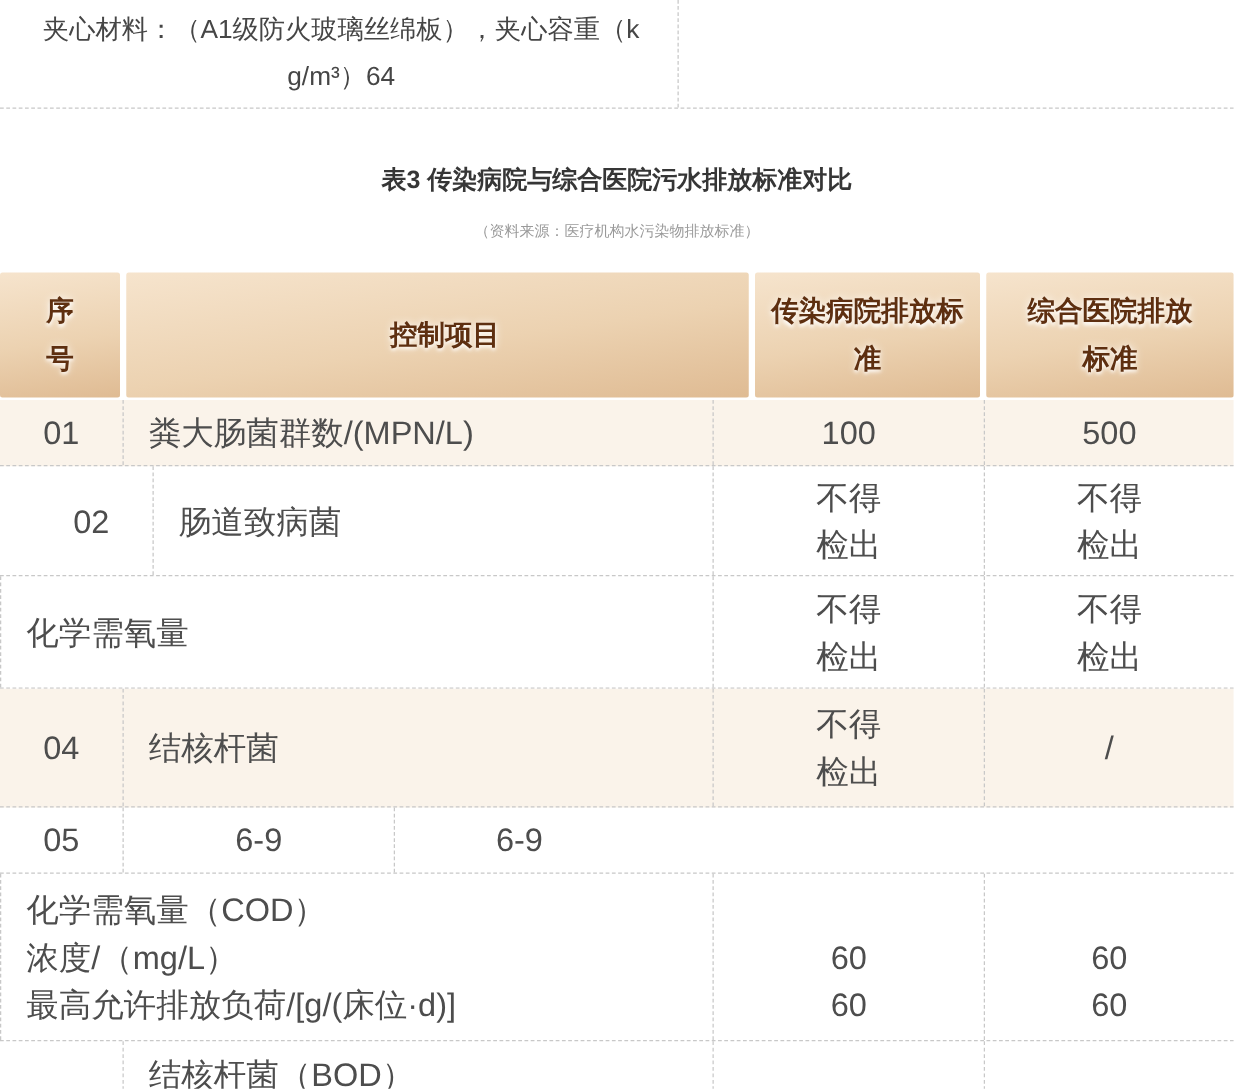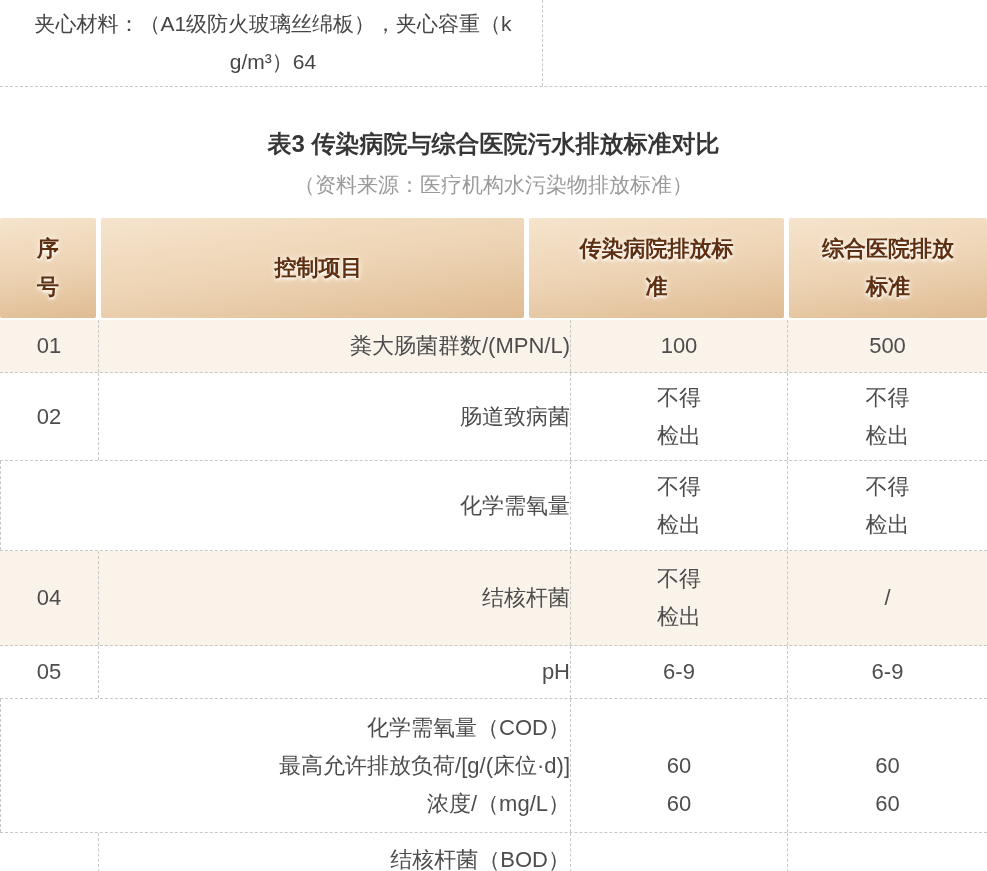--- a/index.html
+++ b/index.html
@@ -22,43 +22,43 @@
   .ln{min-height:38px;line-height:38px;white-space:pre-wrap;}
 
   
   .top-section{display:flex;height:87px;border-bottom:1px dashed var(--dash);}
   .top-cell{font-size:21px;color:#464646;}
   .top-cell.left{width:543px;border-right:1px dashed var(--dash);padding:5px 14px 0 18px;word-break:break-all;text-align:center;}
   .top-cell.right{flex:1;display:flex;align-items:center;padding-left:17px;}
 
   
   .title-block{text-align:center;}
-  .table-title{margin-top:40px;font-size:24px;line-height:34px;font-weight:bold;color:var(--title);}
-  .table-source{margin-top:10px;font-size:21px;line-height:28px;color:var(--muted);}
+  .table-title{margin-top:40px;font-size:20px;line-height:34px;font-weight:bold;color:var(--title);}
+  .table-source{margin-top:10px;font-size:12px;line-height:28px;color:var(--muted);}
 
   
   .data-table{margin-top:19px;}
   .thead{display:flex;height:100px;gap:5px;margin-bottom:2px;}
   .th{
     display:flex;flex-direction:column;align-items:center;justify-content:center;
     font-size:22px;font-weight:bold;color:var(--header-text);
     background:linear-gradient(172deg,var(--hg-top) 0%,var(--hg-mid) 55%,var(--hg-bot) 100%);
     text-shadow:0 2px 3px rgba(255,255,255,.95),0 0 7px rgba(255,255,255,.9);
     border-radius:2px;
   }
   .th-no{width:96px;}
   .th-item{flex:1;padding-left:12px;}
-  .th-infectious{width:255px;}
+  .th-infectious{width:180px;}
   .th-general{width:198px;}
 
   .tr{display:flex;border-bottom:1px dashed var(--dash);}
   .tr.shaded{background:var(--shade);}
-  .td{display:flex;flex-direction:column;justify-content:center;font-size:22px;color:var(--body-text);}
+  .td{display:flex;flex-direction:column;justify-content:center;font-size:26px;color:var(--body-text);}
   .td.no{width:98px;align-items:center;}
-  .td.item{flex:1;border-left:1px dashed var(--dash);padding-left:20px;align-items:flex-end;text-align:left;}
+  .td.item{flex:1;border-left:1px dashed var(--dash);padding-left:20px;align-items:flex-start;text-align:left;}
   .td.infectious{width:217px;border-left:1px dashed var(--dash);align-items:center;text-align:center;}
   .td.general{width:200px;border-left:1px dashed var(--dash);align-items:center;text-align:right;}
   .tr.last{border-bottom:none;}
   .tr.last .td{justify-content:flex-start;padding-top:8px;}
 </style>
 </head>
 <body>
 
 <div class="top-section">
   <div class="top-cell left">
@@ -98,21 +98,21 @@
         <div class="td item">
           <div class="ln">粪大肠菌群数/(MPN/L)</div>
         </div>
         <div class="td infectious">
           <div class="ln">100</div>
         </div>
         <div class="td general">
           <div class="ln">500</div>
         </div>
       </div>
-      <div class="tr" style="height: 88px;">
+      <div class="tr" style="height: 88px; padding-left: 24px;">
         <div class="td no">
           <div class="ln">02</div>
         </div>
         <div class="td item">
           <div class="ln">肠道致病菌</div>
         </div>
         <div class="td infectious">
           <div class="ln">不得</div>
           <div class="ln">检出</div>
         </div>
@@ -146,35 +146,32 @@
           <div class="ln">检出</div>
         </div>
         <div class="td general">
           <div class="ln">/</div>
         </div>
       </div>
       <div class="tr" style="height: 53px;">
         <div class="td no">
           <div class="ln">05</div>
         </div>
-        <div class="td item">
-          <div class="ln">pH</div>
-        </div>
         <div class="td infectious">
           <div class="ln">6-9</div>
         </div>
         <div class="td general">
           <div class="ln">6-9</div>
         </div>
       </div>
       <div class="tr" style="height: 134px;">
         <div class="td item">
           <div class="ln">化学需氧量（COD）</div>
+          <div class="ln">浓度/（mg/L）</div>
           <div class="ln">最高允许排放负荷/[g/(床位·d)]</div>
-          <div class="ln">浓度/（mg/L）</div>
         </div>
         <div class="td infectious">
           <div class="ln"></div>
           <div class="ln">60</div>
           <div class="ln">60</div>
         </div>
         <div class="td general">
           <div class="ln"></div>
           <div class="ln">60</div>
           <div class="ln">60</div>

